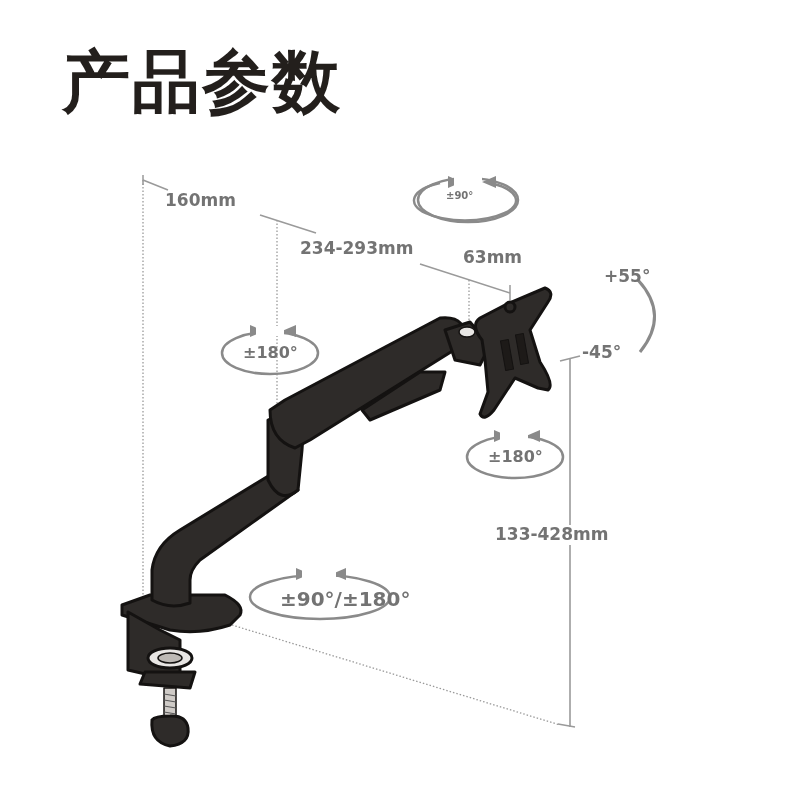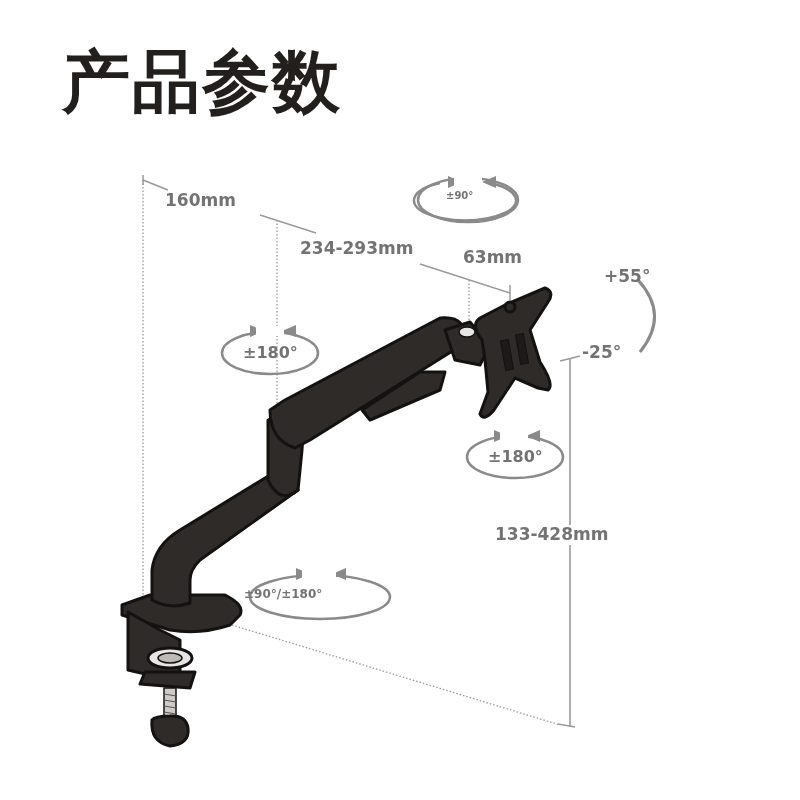--- a/index.html
+++ b/index.html
@@ -112,16 +112,16 @@
 </svg>
 
 <div class="lbl" style="left:165px; top:190px;">160mm</div>
 <div class="lbl" style="left:300px; top:238px;">234-293mm</div>
 <div class="lbl" style="left:463px; top:247px;text-align:center;">63mm</div>
 <div class="lbl" style="left:495px; top:524px;">133-428mm</div>
 
 <div class="lbl" style="left:446px; top:190px; font-size:10px;">±90°</div>
 <div class="lbl" style="left:243px; top:343px; font-size:16px;">±180°</div>
 <div class="lbl" style="left:488px; top:447px; font-size:16px;">±180°</div>
-<div class="lbl" style="left:244px; top:587px; font-size:12px;">±90°/±180°</div>
+<div class="lbl" style="left:280px; top:587px; font-size:20px;">±90°/±180°</div>
 
 <div class="lbl" style="left:580px; top:266px;margin-left:24px;">+55°</div>
-<div class="lbl" style="left:582px; top:342px;">-25°</div>
+<div class="lbl" style="left:582px; top:342px;">-45°</div>
 
 </body></html>

